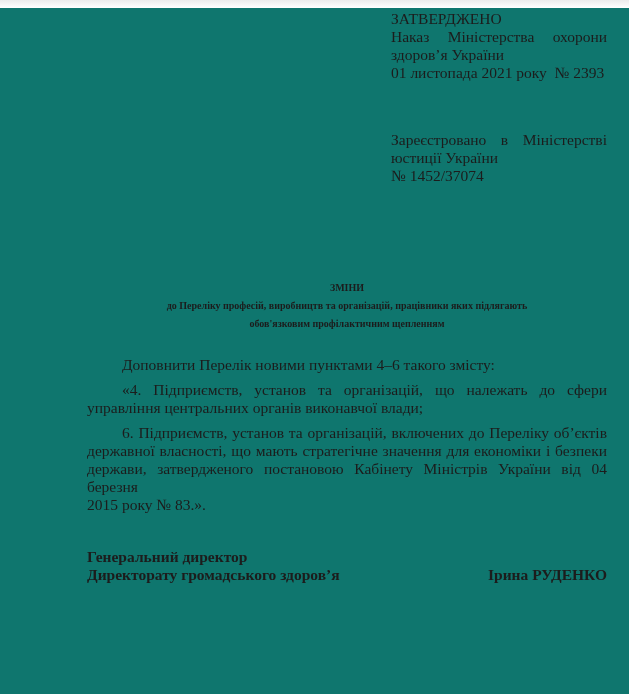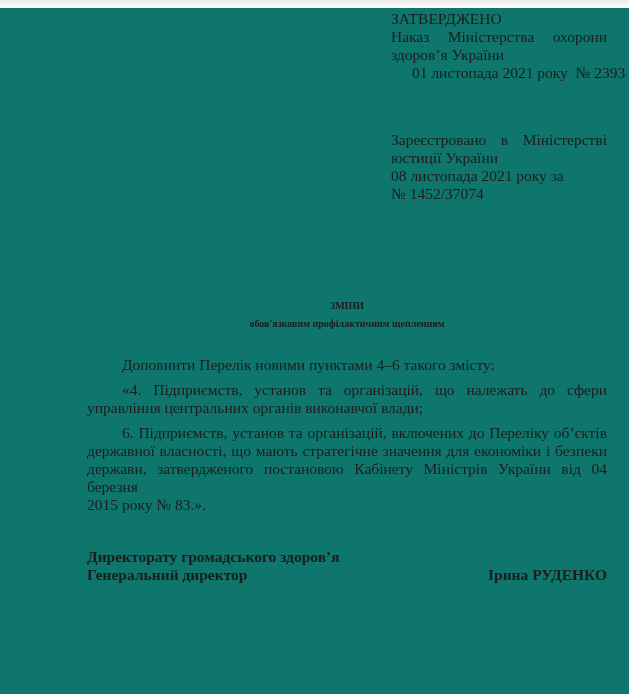--- a/index.html
+++ b/index.html
@@ -34,21 +34,21 @@
     margin-left: 391px;
     width: 216px;
   }
   .approval { padding-top: 10px; }
   .registration { margin-top: 49px; }
   .line { text-align: left; }
   .jlast {
     text-align: justify;
     text-align-last: justify;
   }
-  .pre { white-space: pre; margin-left: 21px; }
+  .pre { white-space: pre; }
   .title-block {
     margin-top: 94px;
     margin-left: 87px;
     width: 520px;
     font-weight: bold;
     text-align: center;
   }
   .title-block .tline {
     white-space: nowrap;
     font-size: 10px;
@@ -81,26 +81,26 @@
   <div class="right-col approval">
     <div class="line">ЗАТВЕРДЖЕНО</div>
     <div class="jlast">Наказ Міністерства охорони</div>
     <div class="line">здоров’я України</div>
     <div class="line pre">01 листопада 2021 року  № 2393</div>
   </div>
 
   <div class="right-col registration">
     <div class="jlast">Зареєстровано в Міністерстві</div>
     <div class="line">юстиції України</div>
-    <div class="line">08 листопада 2021 року за</div>
     <div class="line">№ 1452/37074</div>
   </div>
 
   <div class="title-block">
     <div class="tline">ЗМІНИ</div>
+    <div class="tline">до Переліку професій, виробництв та організацій, працівники яких підлягають</div>
     <div class="tline">обов'язковим профілактичним щепленням</div>
   </div>
 
   <div class="body-block">
     <div class="intro indent">Доповнити Перелік новими пунктами 4–6 такого змісту:</div>
 
     <div class="para">
       <div class="jlast indent">«4. Підприємств, установ та організацій, що належать до сфери</div>
       <div class="line">управління центральних органів виконавчої влади;</div>
     </div>
@@ -109,18 +109,18 @@
     <div class="para">
       <div class="jlast indent">6. Підприємств, установ та організацій, включених до Переліку об’єктів</div>
       <div class="jlast">державної власності, що мають стратегічне значення для економіки і безпеки</div>
       <div class="jlast">держави, затвердженого постановою Кабінету Міністрів України від 04 березня</div>
       <div class="line">2015 року № 83.».</div>
     </div>
   </div>
 
   <div class="sig">
     <div class="sig-left">
+      <div>Генеральний директор</div>
       <div>Директорату громадського здоров’я</div>
-      <div>Генеральний директор</div>
     </div>
     <div class="sig-name">Ірина РУДЕНКО</div>
   </div>
 </div>
 
 </body></html>

